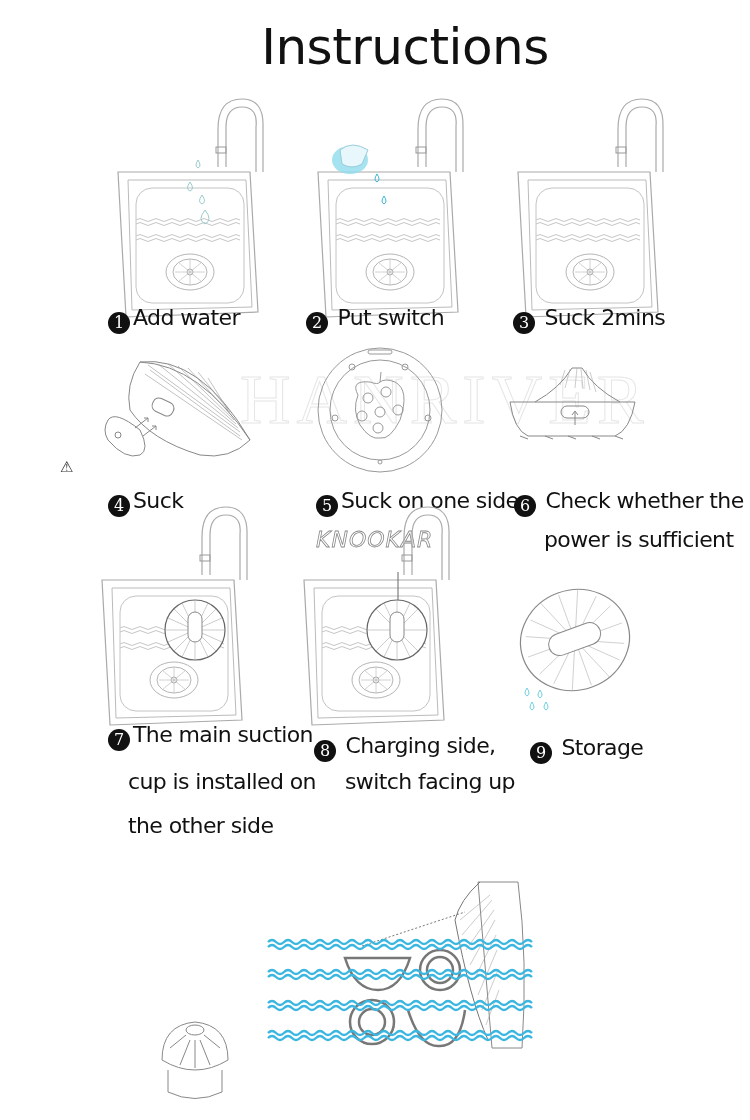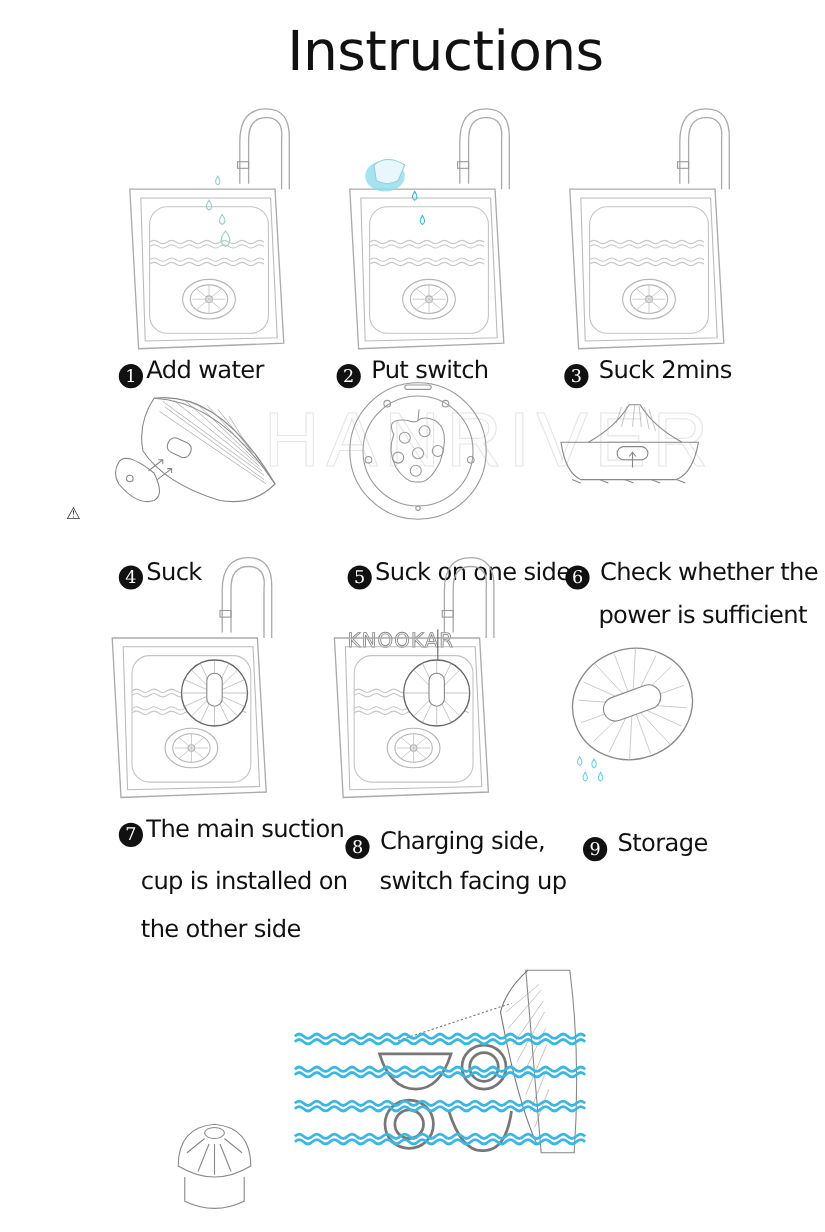--- a/index.html
+++ b/index.html
@@ -1,22 +1,22 @@
 <!DOCTYPE html>
 <html><head>
 <meta charset="utf-8">
 <style>
   html,body{margin:0;padding:0;background:#fff;}
   body{width:750px;height:1120px;position:relative;overflow:hidden;font-family:"Liberation Sans","DejaVu Sans",sans-serif;color:#111;}
   .abs{position:absolute;}
   .title{left:0;top:18px;width:810px;text-align:center;font-size:50px;font-weight:400;letter-spacing:-0.5px;color:#111;font-family:"DejaVu Sans",sans-serif;}
-  .cap{font-size:22px;line-height:36px;color:#111;white-space:nowrap;font-family:"DejaVu Sans",sans-serif;letter-spacing:-0.6px;margin-top:20px;}
+  .cap{font-size:22px;line-height:36px;color:#111;white-space:nowrap;font-family:"DejaVu Sans",sans-serif;letter-spacing:-0.6px;}
   .num{display:inline-block;width:22px;height:22px;border-radius:50%;background:#111;color:#fff;font-size:16px;line-height:22px;text-align:center;vertical-align:-3px;margin-right:3px;font-family:"DejaVu Serif",serif;letter-spacing:0;}
-  .watermark{left:240px;top:360px;font-size:70px;color:transparent;-webkit-text-stroke:1px #e6e6e6;letter-spacing:6px;font-family:Liberation Sans, sans-serif;}
-  .brand{left:316px;top:572px;font-size:18px;color:transparent;-webkit-text-stroke:0.8px #888;letter-spacing:1px;font-family:"DejaVu Sans",sans-serif;}
+  .watermark{left:240px;top:360px;font-size:70px;color:transparent;-webkit-text-stroke:1px #e6e6e6;letter-spacing:6px;font-family:Liberation Serif, serif;}
+  .brand{left:316px;top:527px;font-size:22px;color:transparent;-webkit-text-stroke:0.8px #888;letter-spacing:1px;font-family:"DejaVu Sans",sans-serif;font-style:italic;}
   .warn{left:60px;top:458px;font-size:15px;color:#333;}
   svg{position:absolute;overflow:visible;}
 </style>
 </head>
 <body>
 
 <div class="abs title">Instructions</div>
 
 <div class="abs watermark">HANRIVER</div>
 

